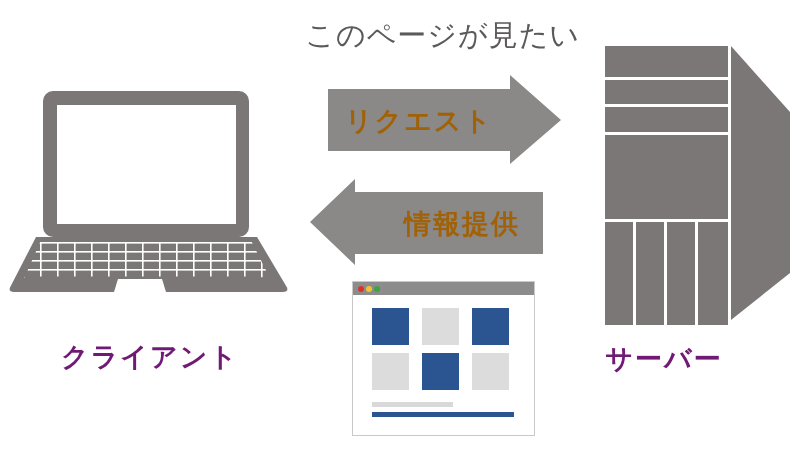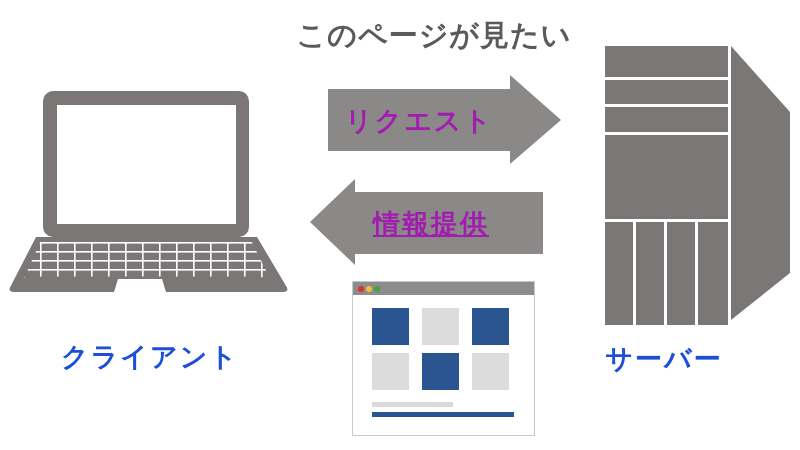--- a/index.html
+++ b/index.html
@@ -3,30 +3,30 @@
 <meta charset="utf-8">
 <style>
   html,body{margin:0;padding:0;background:#ffffff;}
   .stage{
     position:relative;width:800px;height:450px;overflow:hidden;background:#ffffff;
     font-family:"DejaVu Sans",sans-serif;
   }
   .stage svg{position:absolute;left:0;top:0;}
   .txt{position:absolute;white-space:nowrap;}
   .note-top{
-    left:288px;top:16px;width:292px;text-align:center;
-    font-size:29px;font-weight:700;color:#5b5959;letter-spacing:1px;
+    left:288px;top:16px;width:292px;text-align:right;
+    font-size:29px;font-weight:400;color:#5b5959;letter-spacing:1px;
   }
   .arrow-label{
-    text-align:center;font-size:27px;font-weight:700;color:#a21caf;letter-spacing:2px;
+    text-align:center;font-size:27px;font-weight:700;color:#a16207;letter-spacing:2px;
   }
   .arrow-label.request{left:328px;top:103px;width:182px;}
-  .arrow-label.response{left:337px;top:206px;width:188px;text-decoration:underline;}
+  .arrow-label.response{left:368px;top:206px;width:188px;}
   .node-label{
-    text-align:center;font-size:27px;font-weight:600;color:#1d4ed8;letter-spacing:2px;
+    text-align:center;font-size:27px;font-weight:600;color:#701a75;letter-spacing:2px;
   }
   .node-label.client{left:50px;top:339px;width:200px;}
   .node-label.server{left:564px;top:341px;width:200px;text-align:center;}
 
   
   .browser{
     position:absolute;left:352px;top:281px;width:183px;height:155px;
     background:#ffffff;border:1.5px solid #c9c9c9;box-sizing:border-box;
   }
   .browser .titlebar{

